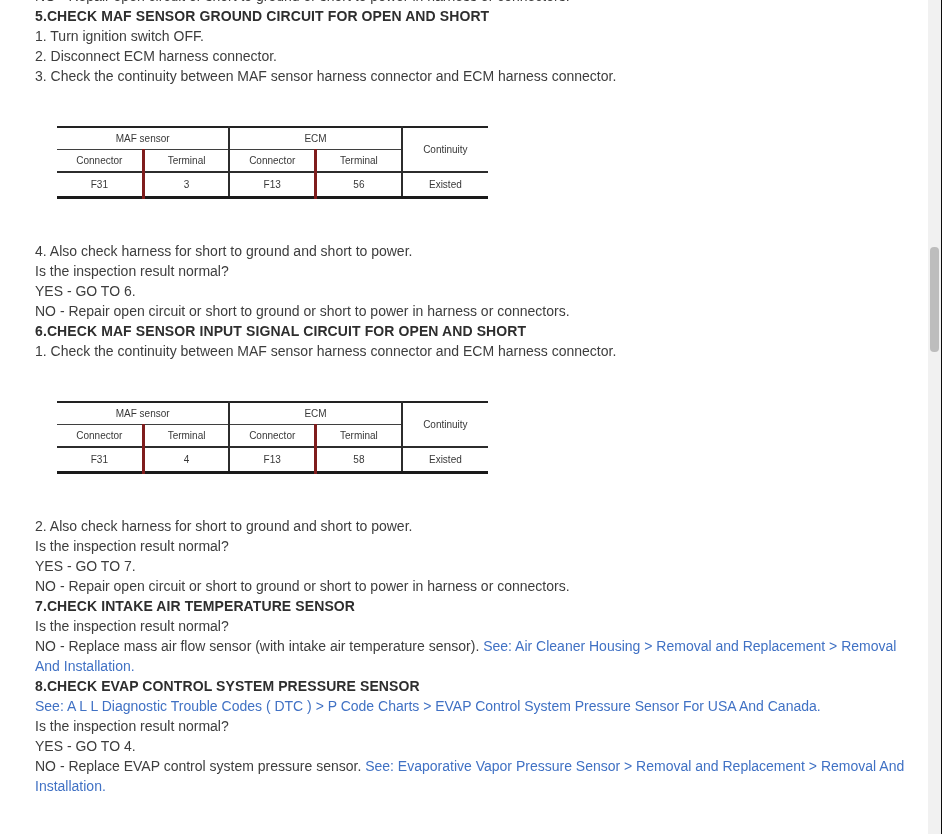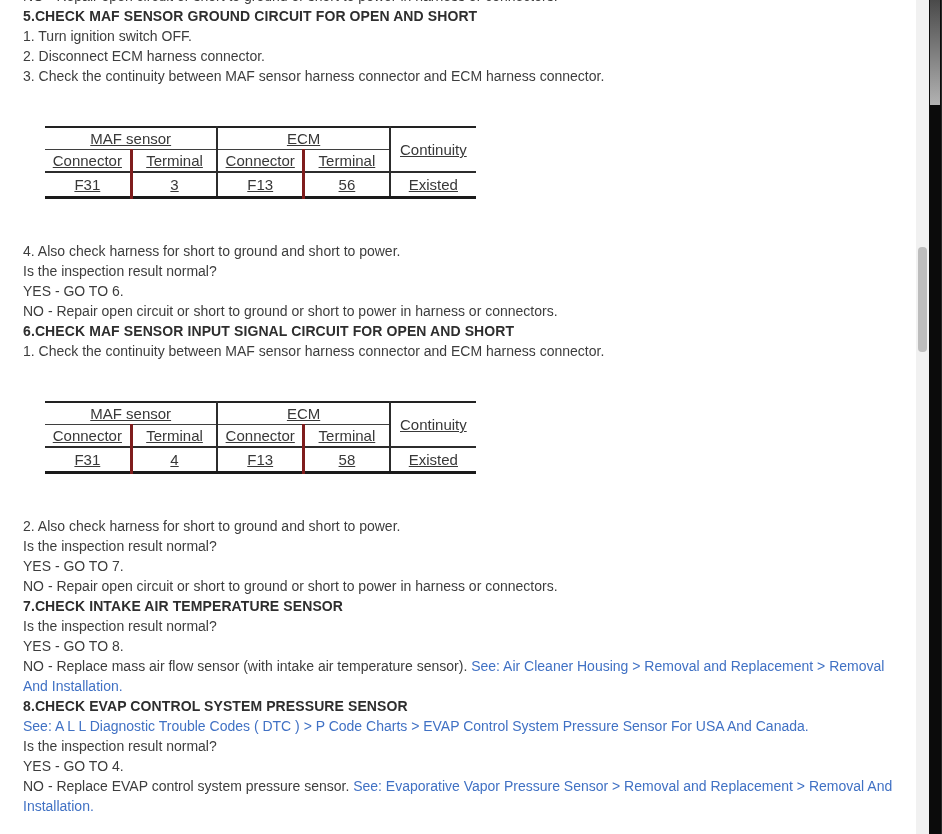--- a/index.html
+++ b/index.html
@@ -1,43 +1,43 @@
 <!DOCTYPE html>
 <html><head>
 <meta charset="utf-8">
 <style>
   html, body { margin:0; padding:0; }
   body {
     width:942px; height:834px; overflow:hidden;
     background:#ffffff;
     font-family:"Liberation Sans", sans-serif;
   }
-  .page { position:relative; width:766px; height:834px; background:#ffffff; }
+  .page { position:relative; width:766px; height:834px; background:#ffffff;margin-left:12px; }
 
   .content {
     position:absolute; left:0; top:0; width:916px; height:834px;
     box-sizing:border-box; padding:0 21px 0 23px; overflow:hidden;
   }
 
   .line {
     margin:0; font-size:14px; line-height:20px; color:#3d3d3d;
   }
   .line.heading { font-weight:bold; color:#2e2e2e; letter-spacing:0.1px; }
   .link { color:#4071c4; cursor:pointer; }
 
   
   .partial-clip { height:6px; overflow:hidden; }
   .partial-clip .line { margin-top:-14px; }
 
   
   .ctable {
     border-collapse:collapse; table-layout:fixed;
     width:431px; margin:40px 0 0 22px;
-    font-size:15px; color:#383838; text-align:center;
-    border-top:2px solid #222; border-bottom:3px solid #1a1a1a;text-decoration:underline;
+    font-size:10px; color:#383838; text-align:center;
+    border-top:2px solid #222; border-bottom:3px solid #1a1a1a;
   }
   .ctable td {
     border:1px solid #3f3f3f; border-left:none; border-right:none;
     height:21px; padding:0 2px; vertical-align:middle;
   }
   .ctable td.v  { border-left:3px solid #7f1d1d; }   
   .ctable td.v2 { border-left:2px solid #2c2c2c; }   
   .ctable tr.datarow td { border-top:2px solid #2c2c2c; height:23px; }
   .ctable td.contcell { border-bottom:none; }
 
@@ -135,21 +135,20 @@
     </tbody>
       </table>
 
     <div class="after-table">
         <p class="line"><span>2. Also check harness for short to ground and short to power.</span></p>
         <p class="line"><span>Is the inspection result normal?</span></p>
         <p class="line"><span>YES - GO TO 7.</span></p>
         <p class="line"><span>NO - Repair open circuit or short to ground or short to power in harness or connectors.</span></p>
         <p class="line heading"><span>7.CHECK INTAKE AIR TEMPERATURE SENSOR</span></p>
         <p class="line"><span>Is the inspection result normal?</span></p>
-        <p class="line"><span>YES - GO TO 8.</span></p>
         <p class="line"><span>NO - Replace mass air flow sensor (with intake air temperature sensor). </span><span class="link">See: Air Cleaner Housing &gt; Removal and Replacement &gt; Removal And Installation.</span></p>
         <p class="line heading"><span>8.CHECK EVAP CONTROL SYSTEM PRESSURE SENSOR</span></p>
         <p class="line"><span> </span><span class="link">See: A L L Diagnostic Trouble Codes ( DTC ) &gt; P Code Charts &gt; EVAP Control System Pressure Sensor For USA And Canada.</span></p>
         <p class="line"><span>Is the inspection result normal?</span></p>
         <p class="line"><span>YES - GO TO 4.</span></p>
         <p class="line"><span>NO - Replace EVAP control system pressure sensor. </span><span class="link">See: Evaporative Vapor Pressure Sensor &gt; Removal and Replacement &gt; Removal And Installation.</span></p>
       </div>
 
   </div>
 

